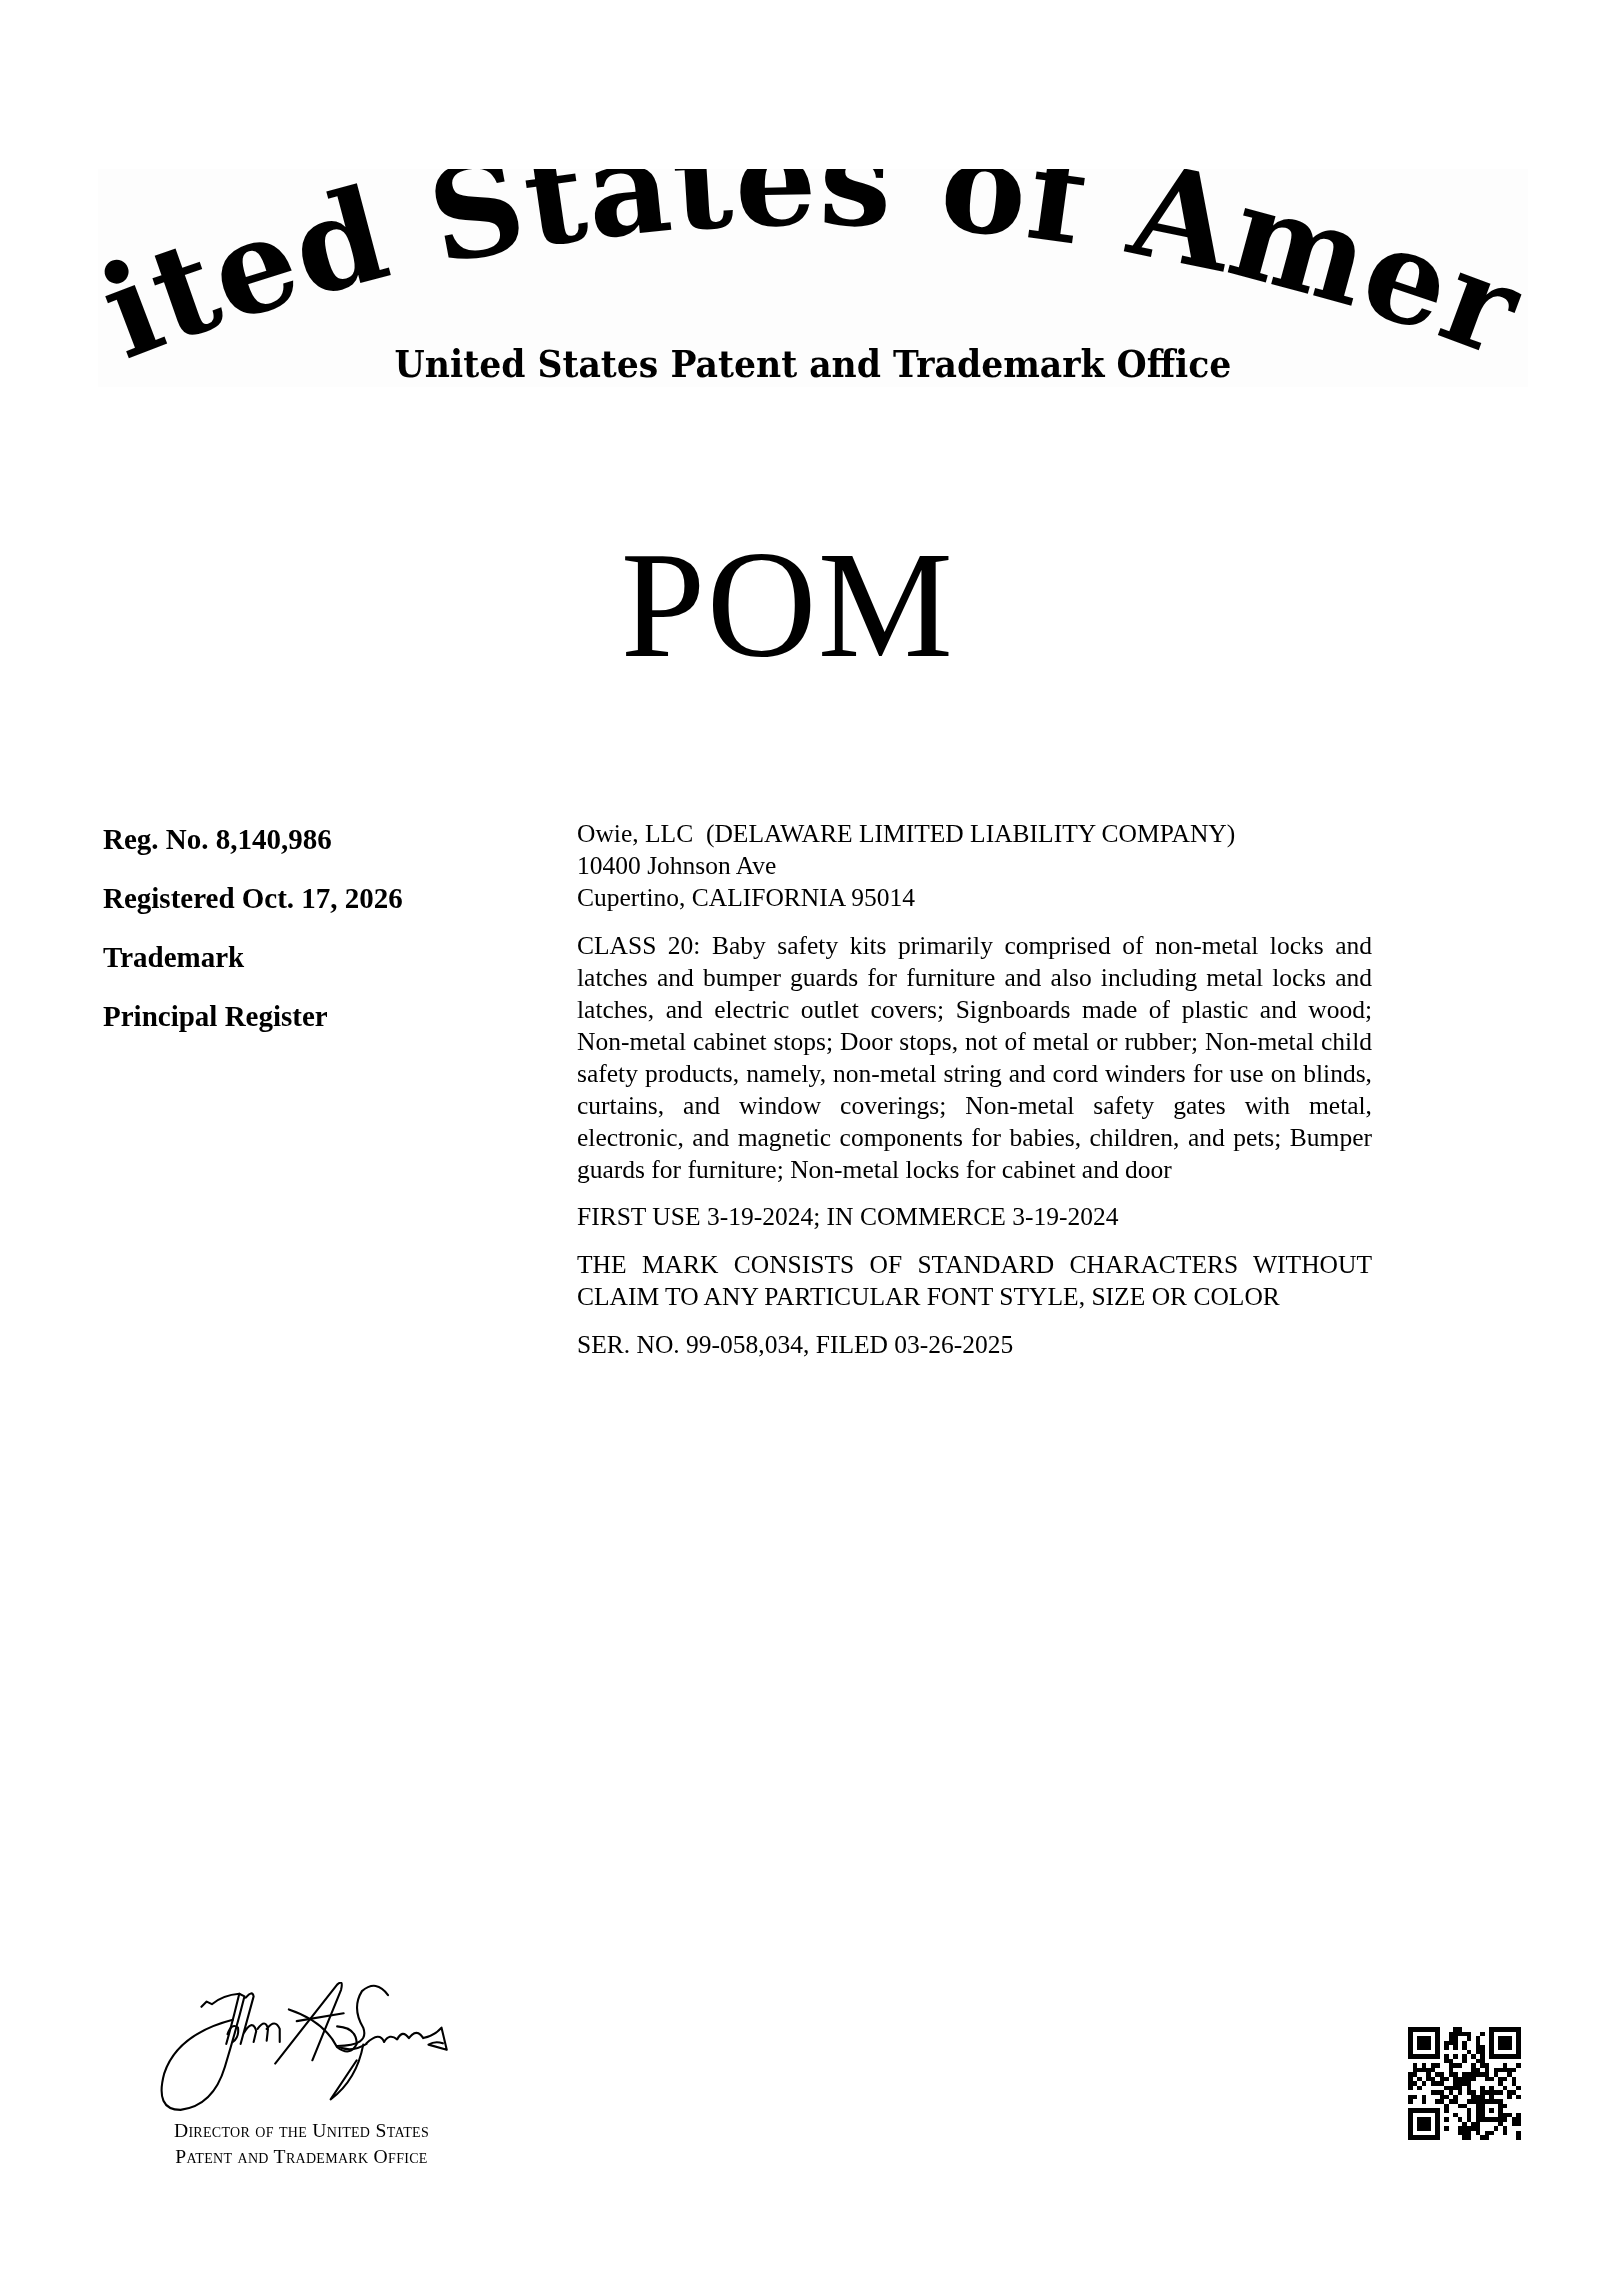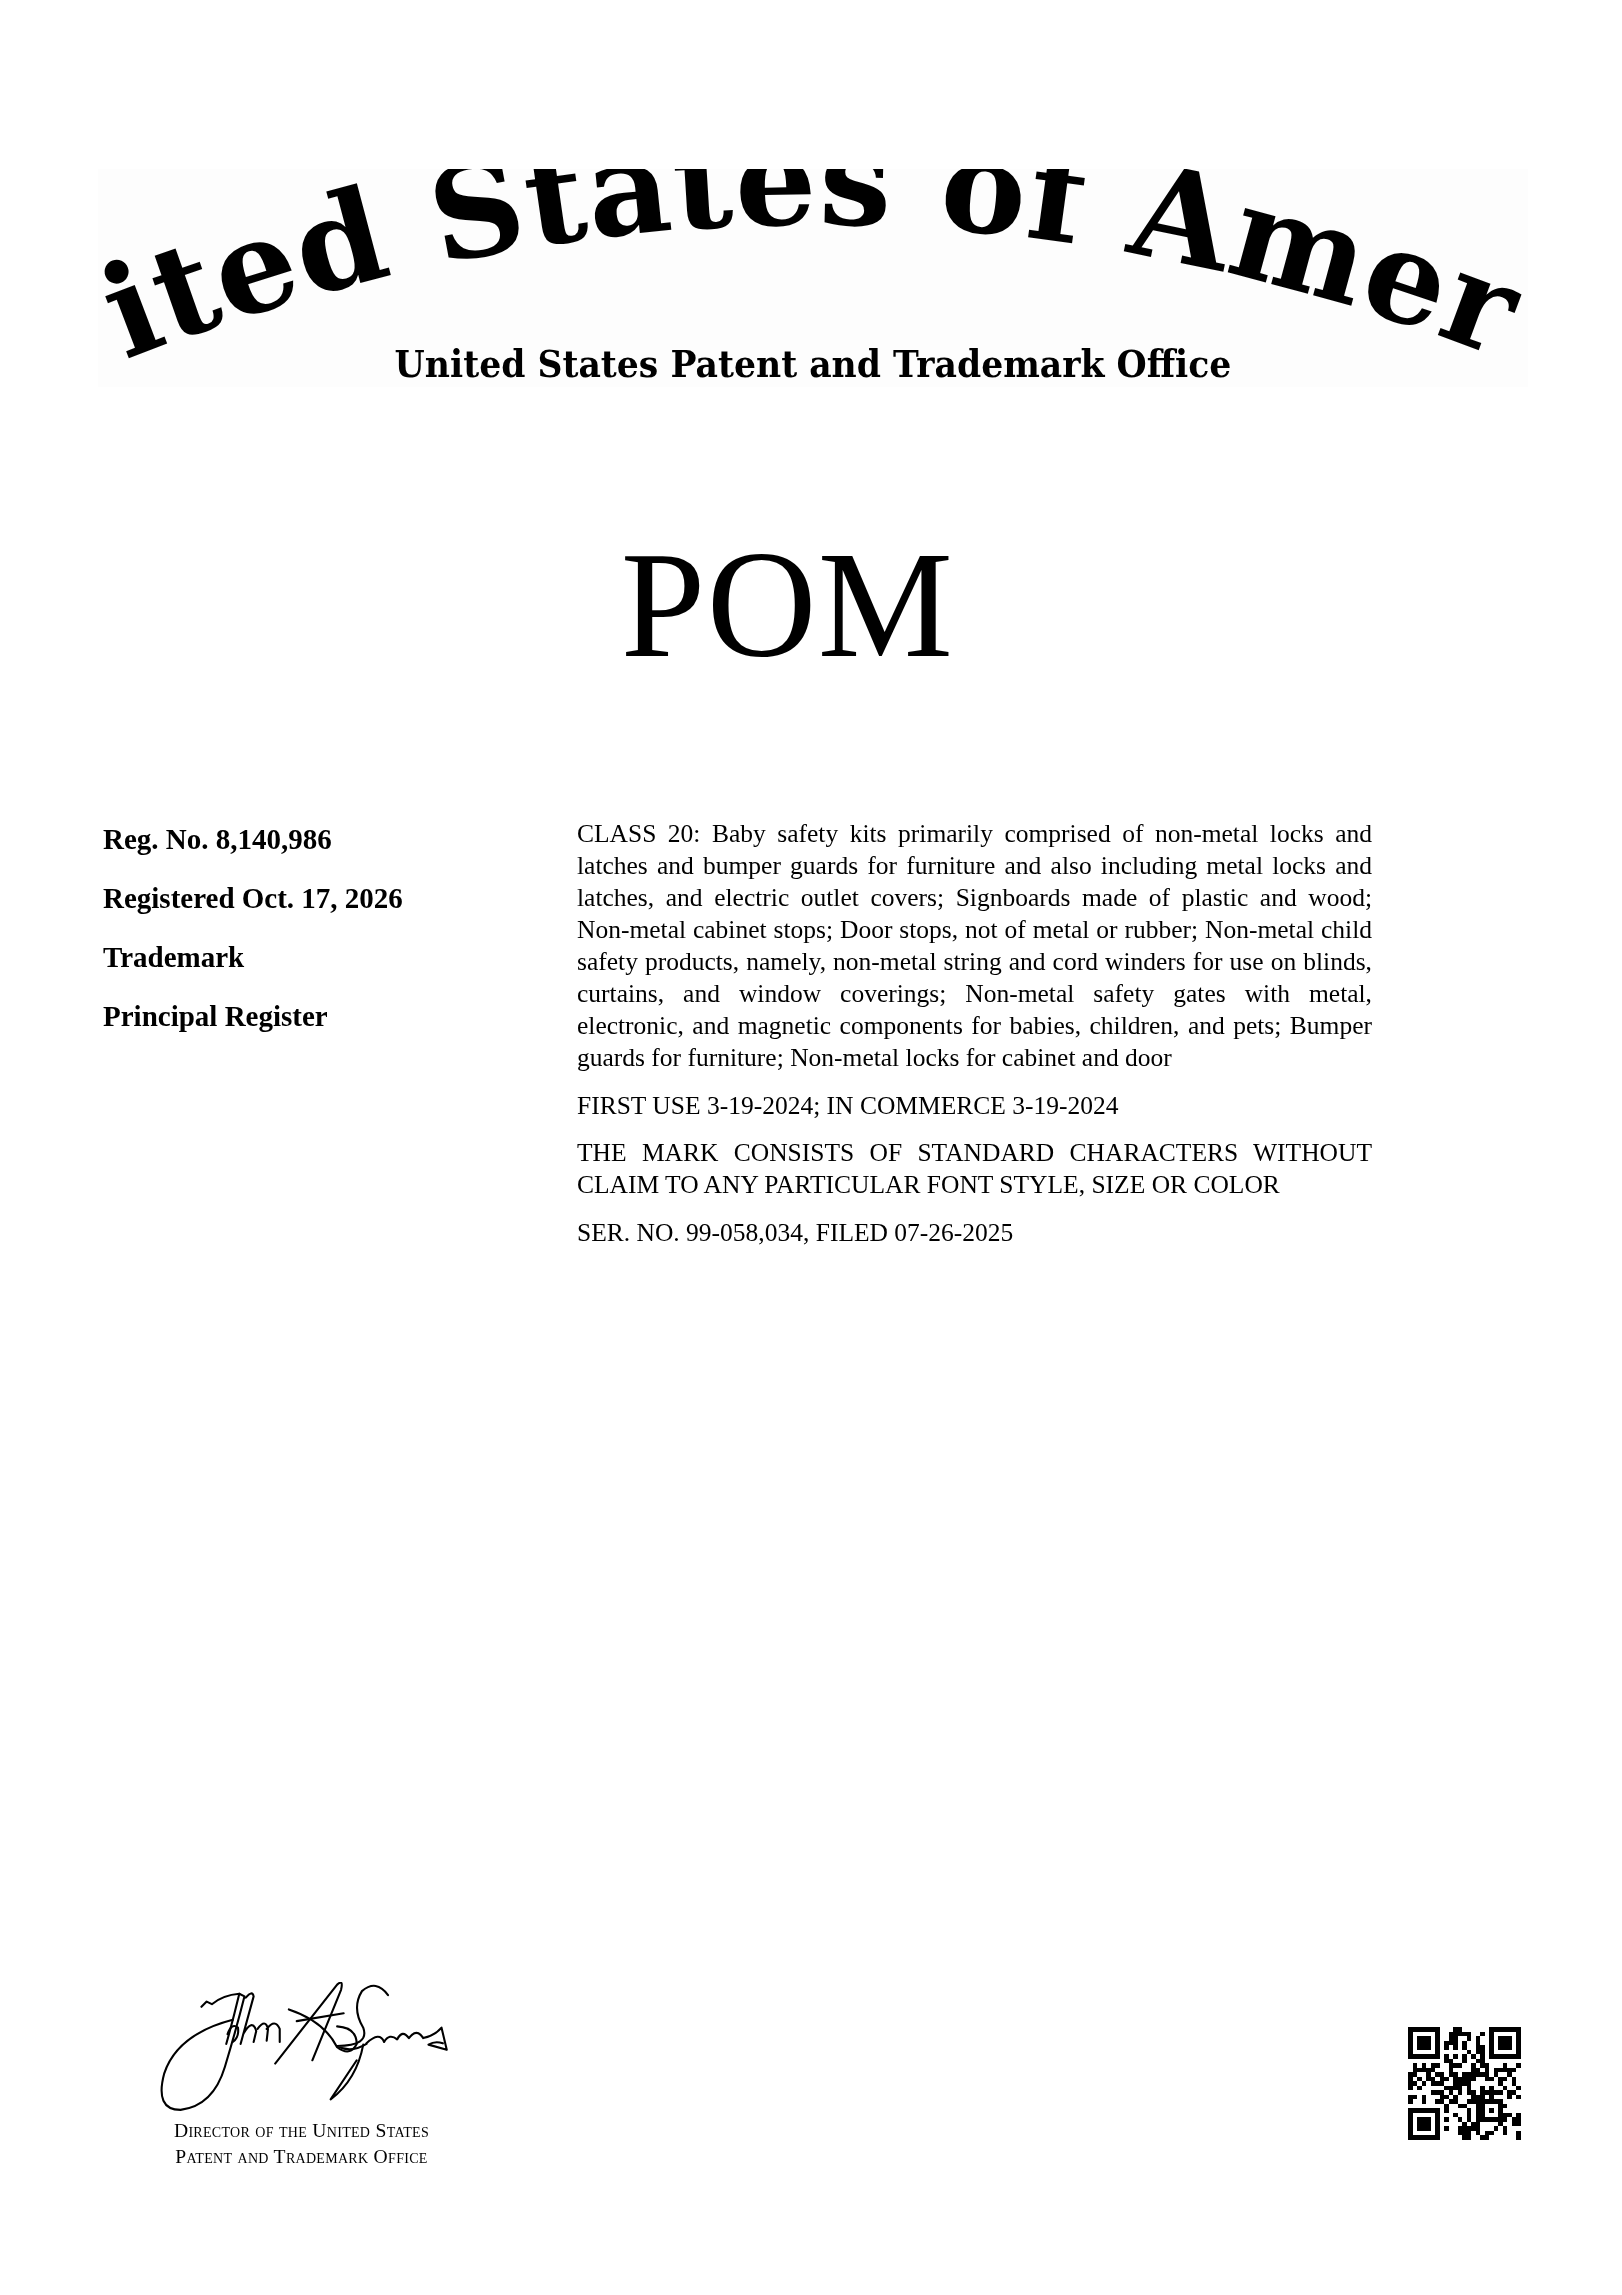--- a/index.html
+++ b/index.html
@@ -58,30 +58,35 @@
 
   <div class="left-col">
     <div class="row">Reg. No. 8,140,986</div>
     <div class="row">Registered Oct. 17, 2026</div>
     <div class="row">Trademark</div>
     <div class="row">Principal Register</div>
   </div>
 
   <div class="right-col">
     <div class="block">
+      <p style="white-space: pre;">Owie, LLC  (DELAWARE LIMITED LIABILITY COMPANY)</p>
+      <p>10400 Johnson Ave</p>
+      <p>Cupertino, CALIFORNIA 95014</p>
+    </div>
+    <div class="block">
       <p class="justify">CLASS 20: Baby safety kits primarily comprised of non-metal locks and latches and bumper guards for furniture and also including metal locks and latches, and electric outlet covers; Signboards made of plastic and wood; Non-metal cabinet stops; Door stops, not of metal or rubber; Non-metal child safety products, namely, non-metal string and cord winders for use on blinds, curtains, and window coverings; Non-metal safety gates with metal, electronic, and magnetic components for babies, children, and pets; Bumper guards for furniture; Non-metal locks for cabinet and door</p>
     </div>
     <div class="block">
       <p>FIRST USE 3-19-2024; IN COMMERCE 3-19-2024</p>
     </div>
     <div class="block">
       <p class="justify">THE MARK CONSISTS OF STANDARD CHARACTERS WITHOUT CLAIM TO ANY PARTICULAR FONT STYLE, SIZE OR COLOR</p>
     </div>
     <div class="block">
-      <p>SER. NO. 99-058,034, FILED 07-26-2025</p>
+      <p>SER. NO. 99-058,034, FILED 03-26-2025</p>
     </div>
   </div>
 
   <svg class="sig" viewBox="0 0 480 210">
     <g fill="none" stroke="#000" stroke-width="3.2" stroke-linecap="round" stroke-linejoin="round">
 
       <path d="M 92 38 L 100 30 L 108 34 Q 125 20 150 18 L 158 22 Q 146 70 128 130 Q 110 190 60 196 Q 20 196 35 140 Q 55 80 140 58"></path>
       <path d="M 150 18 Q 140 60 130 95"></path>
 
       <path d="M 132 80 Q 138 62 148 70 Q 150 85 140 92"></path>

